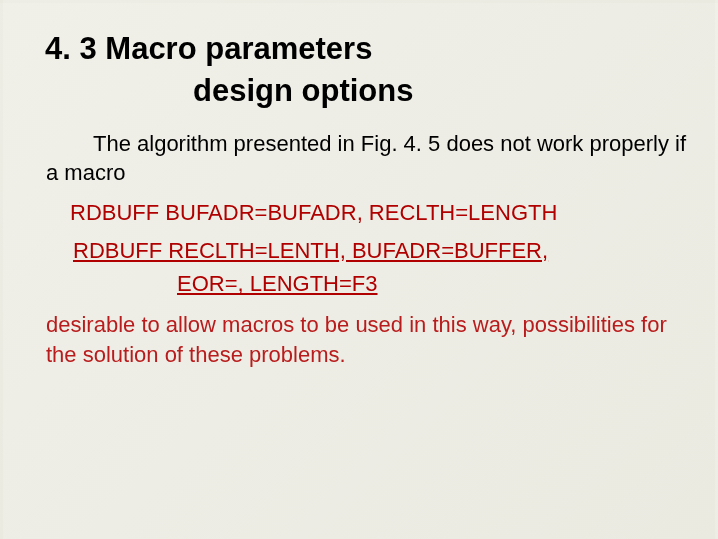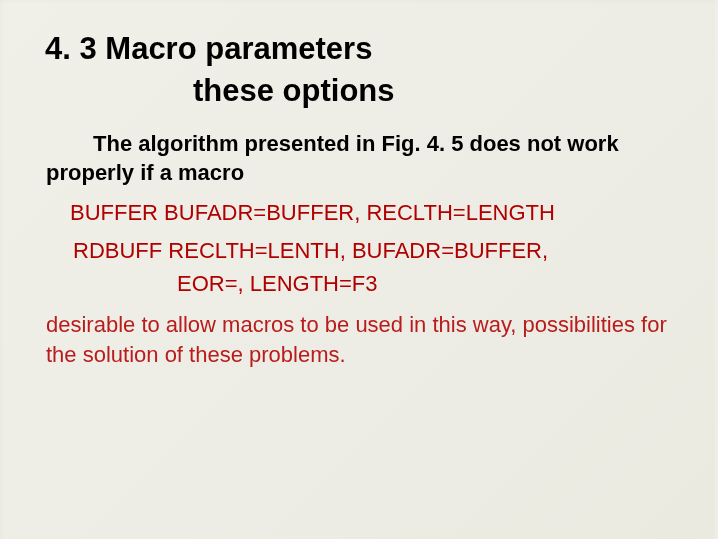--- a/index.html
+++ b/index.html
@@ -31,63 +31,63 @@
   .heading-line2 {
     display: block;
     padding-left: 148px;
   }
   .para1 {
     font-size: 22px;
     line-height: 1.35;
     color: #000;
     margin-bottom: 10px;
     padding-left: 4px;
-    font-weight: bold;
   }
   .para1-indent {
     display: inline-block;
     width: 38px;
   }
   .code1 {
     font-size: 22px;
     color: #b00000;
     padding-left: 28px;
     margin-bottom: 8px;
     line-height: 1.35;
   }
   .code2 {
     font-size: 22px;
     color: #b00000;
     padding-left: 28px;
     margin-bottom: 10px;
     line-height: 1.4;
+    text-decoration: underline;
   }
   .code2-line2 {
     padding-left: 104px;
     display: block;
   }
   .para2 {
     font-size: 22px;
     line-height: 1.35;
     color: #b91c1c;
     padding-left: 4px;
   }
 </style>
 </head>
 <body>
 
 <div class="slide">
   <div class="heading">
     <span class="heading-line1">4. 3 Macro parameters</span>
-    <span class="heading-line2">these options</span>
+    <span class="heading-line2">design options</span>
   </div>
 
   <div class="para1"><span class="para1-indent"></span><span>The algorithm presented in Fig. 4. 5 does not work properly if a macro</span></div>
 
-  <div class="code1">BUFFER BUFADR=BUFFER, RECLTH=LENGTH</div>
+  <div class="code1">RDBUFF BUFADR=BUFADR, RECLTH=LENGTH</div>
 
   <div class="code2">
     <span>RDBUFF RECLTH=LENTH, BUFADR=BUFFER,</span>
     <span class="code2-line2">EOR=, LENGTH=F3</span>
   </div>
 
   <div class="para2">desirable to allow macros to be used in this way, possibilities for the solution of these problems.</div>
 </div>
 
 </body></html>

